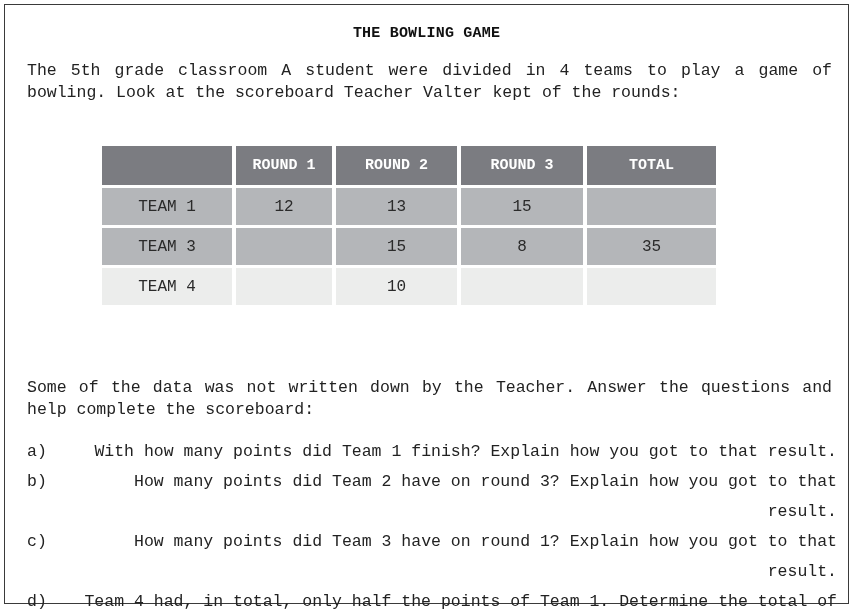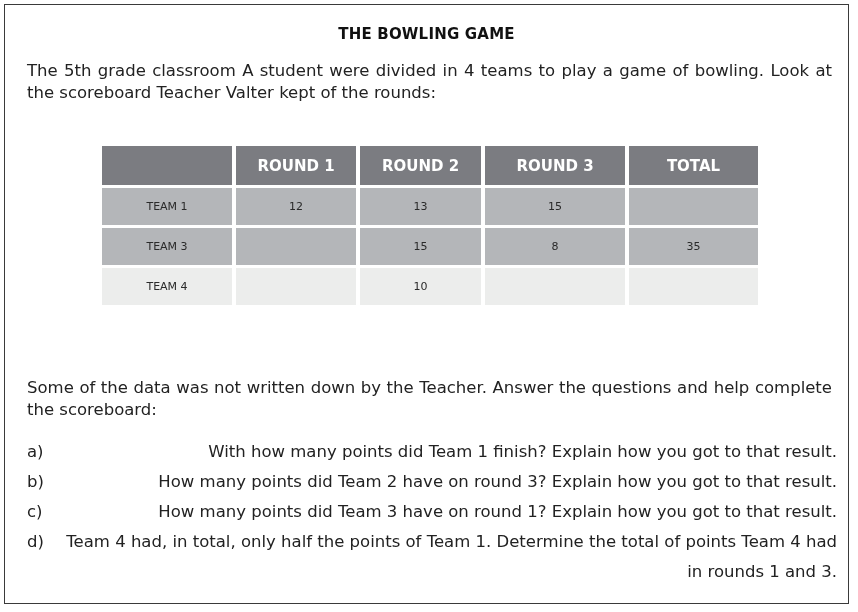--- a/index.html
+++ b/index.html
@@ -1,45 +1,45 @@
 <!DOCTYPE html>
 <html><head>
   <meta charset="utf-8">
   <style>
     html, body { margin: 0; padding: 0; background: #ffffff; }
     body { width: 858px; height: 612px; position: relative; font-family: "DejaVu Sans", sans-serif; color: #222; }
     .frame {
       position: absolute; left: 4px; top: 4px; width: 845px; height: 600px;
-      border: 1.5px solid #3a3a3a; box-sizing: border-box; background: #fff;
+      border: 1.5px solid #3a3a3a; box-sizing: border-box; background: #fff; font-family: Liberation Mono, monospace;
     }
     .title {
       position: absolute; left: 0; right: 0; top: 20px; text-align: center;
       font-weight: bold; font-size: 15px; letter-spacing: 0.2px; color: #111;
     }
     .para {
       position: absolute; left: 22px; width: 805px;
       font-size: 16.5px; line-height: 22px; color: #222;
       text-align: justify;
     }
     .intro { top: 55px; }
     .outro { top: 372px; }
     table.score {
       position: absolute; left: 93px; top: 138px;
       border-collapse: separate; border-spacing: 4px 3px;
     }
     table.score td, table.score th {
-      height: 37px; text-align: center; font-size: 11px; padding: 0;
+      height: 37px; text-align: center; font-size: 16px; padding: 0;
     }
     table.score th {
       background: #7b7c81; color: #ffffff; font-weight: bold; font-size: 15px; height: 39px;
     }
     .c0 { width: 130px; }
-    .c1 { width: 120px; }
+    .c1 { width: 96px; }
     .c2 { width: 121px; }
-    .c3 { width: 140px; }
+    .c3 { width: 122px; }
     .c4 { width: 129px; }
     tr.dark td { background: #b4b6b9; color: #2a2a2a; }
     tr.light td { background: #ecedec; color: #2a2a2a; }
     .list { position: absolute; left: 22px; top: 432px; width: 810px; font-size: 16.5px; color: #222; }
     .qa { display: flex; line-height: 30px; }
     .qa .lbl { width: 30px; flex: none; }
     .qa .txt { flex: 1; text-align: right; }
   </style>
 </head>
 <body>

